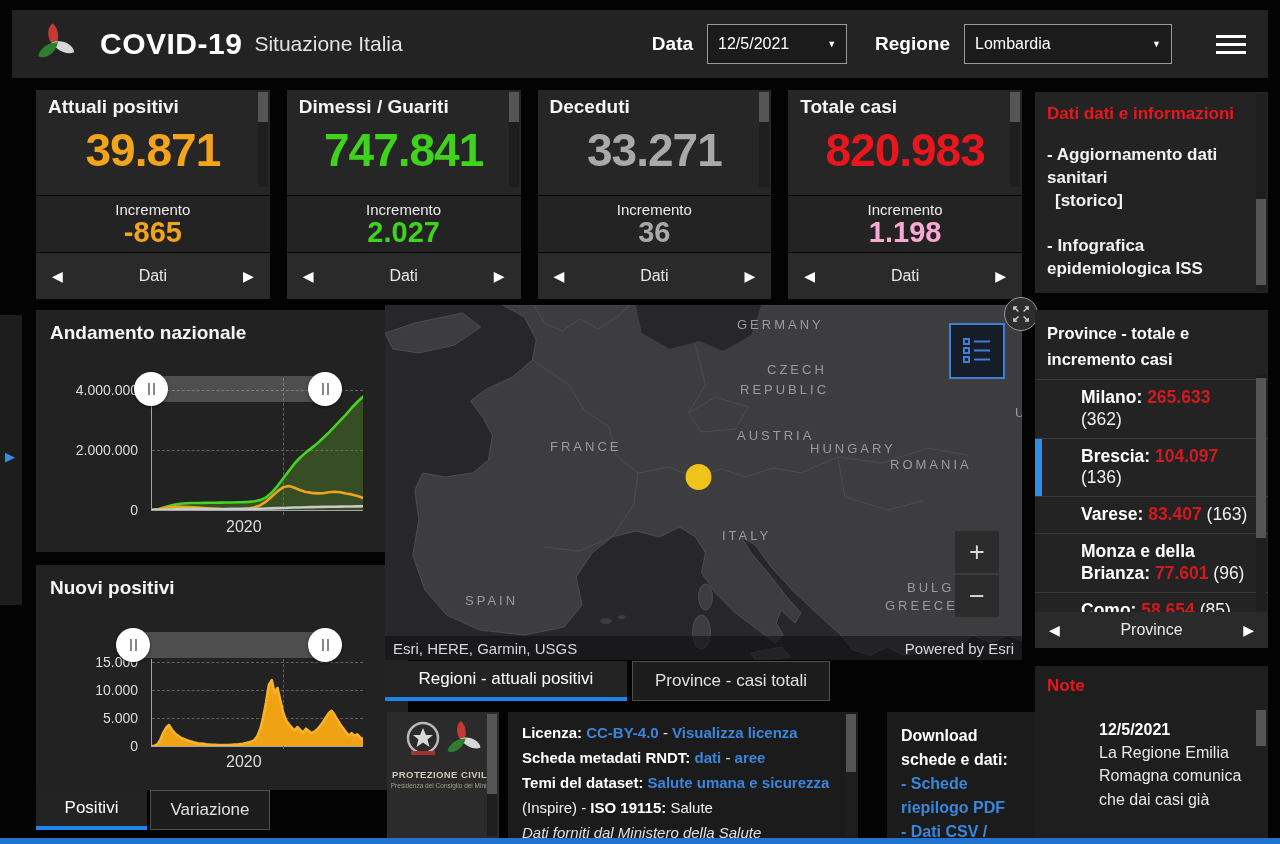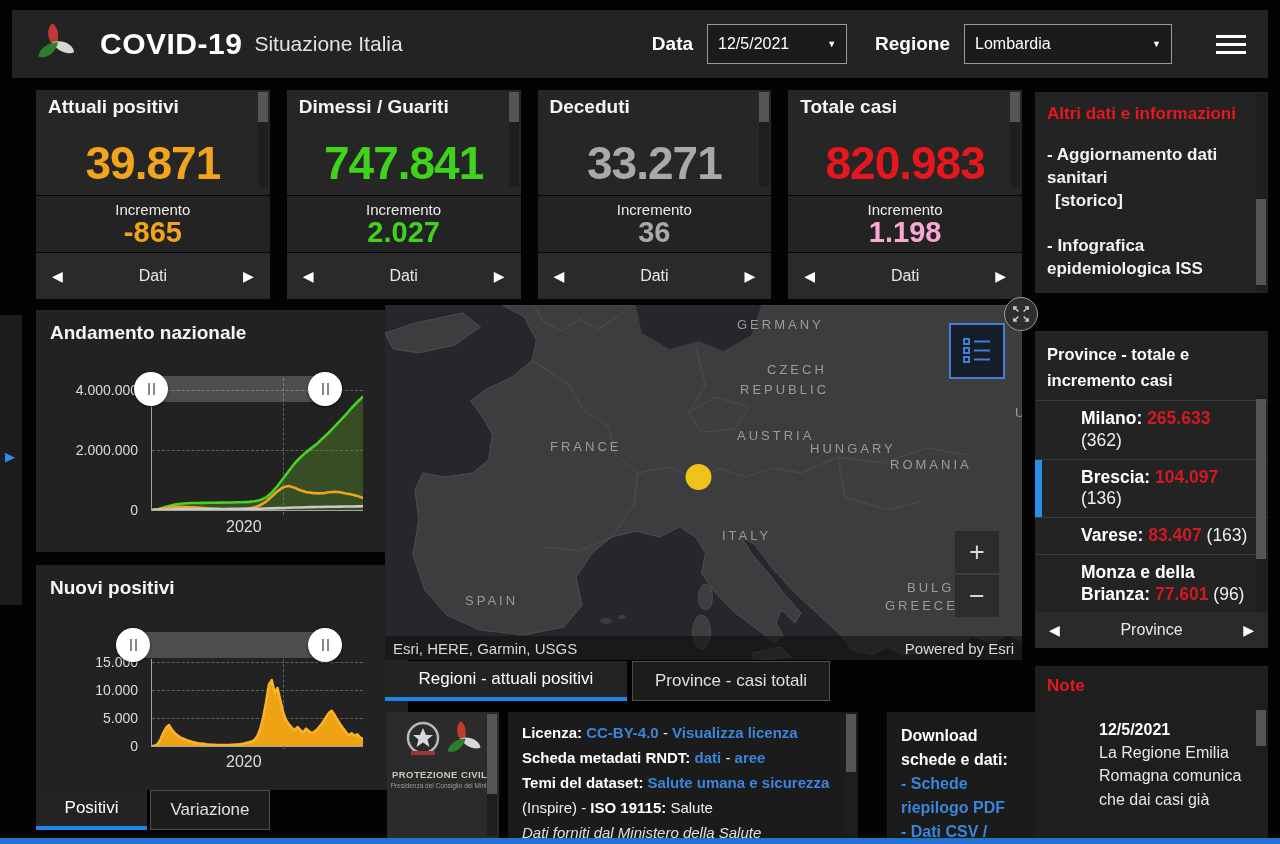--- a/index.html
+++ b/index.html
@@ -18,21 +18,21 @@
   .select .caret{font-size:9px;color:#fff;margin-left:10px;}
   .sel-date{width:118px;margin-right:28px;}
   .sel-region{width:186px;margin-right:44px;}
   .hamburger{width:30px;margin-right:22px;cursor:pointer;}
   .hamburger div{height:3px;background:#fff;margin:5px 0;}
   
   .cards{position:absolute;left:36px;top:90px;width:986px;display:flex;gap:17px;}
   .card{flex:1;display:flex;flex-direction:column;}
   .card-main{background:#262626;height:99px;position:relative;padding:6px 12px 0 12px;margin-bottom:1px;}
   .card-title{font-size:19px;font-weight:bold;color:#f5f5f5;}
-  .card-value{font-size:46px;font-weight:bold;text-align:center;margin-top:18px;letter-spacing:-1px;}
+  .card-value{font-size:46px;font-weight:bold;text-align:center;margin-top:5px;letter-spacing:-1px;}
   .card-incr{background:#232323;height:56px;text-align:center;margin-bottom:1px;}
   .incr-label{font-size:15px;color:#ececec;padding-top:5px;}
   .incr-value{font-size:29px;font-weight:bold;line-height:1;}
   .card-footer{background:#2a2a2a;height:46px;display:flex;align-items:center;justify-content:space-between;padding:0 16px;}
   .pager-arrow{color:#fff;font-size:14px;cursor:pointer;}
   .pager-label{font-size:16px;color:#e8e8e8;}
   .vscroll{position:absolute;top:2px;right:2px;width:10px;background:#1e1e1e;}
   .vscroll .thumb{width:10px;background:#555;}
   
   .info-panel{position:absolute;left:1035px;top:92px;width:233px;height:201px;background:#232323;padding:12px 2px 0 12px;box-sizing:border-box;}
@@ -87,21 +87,21 @@
                display:flex;align-items:center;justify-content:space-between;padding:0 8px;font-size:15px;color:#d8d8d8;}
   .legend-btn{position:absolute;right:17px;top:18px;width:56px;height:56px;background:rgba(18,26,38,.92);
               border:2px solid #3f7fd6;box-sizing:border-box;cursor:pointer;display:flex;align-items:center;justify-content:center;}
   .zoom-btn{position:absolute;right:23px;width:44px;height:42px;background:#2c2c2c;color:#d9d9d9;
             font-size:27px;display:flex;align-items:center;justify-content:center;cursor:pointer;}
   .zoom-in{top:226px;} .zoom-out{top:270px;}
   .fullscreen-btn{position:absolute;right:-16px;top:-8px;width:34px;height:34px;border-radius:50%;
                   background:#2e2e2e;border:1px solid #999;box-sizing:border-box;cursor:pointer;
                   display:flex;align-items:center;justify-content:center;}
   
-  .prov-panel{position:absolute;left:1035px;top:310px;width:233px;height:302px;background:#232323;overflow:hidden;margin-top:21px;}
+  .prov-panel{position:absolute;left:1035px;top:310px;width:233px;height:302px;background:#232323;overflow:hidden;}
   .prov-title{font-size:16.5px;font-weight:bold;color:#fafafa;line-height:1.6;padding:10px 26px 6px 12px;}
   .prov-row{position:relative;padding:7px 18px 7px 46px;font-size:17.5px;font-weight:bold;color:#fff;
             border-top:1px solid #3a3a3a;line-height:1.25;cursor:pointer;}
   .prov-row .val{font-weight:bold;}
   .prov-row .delta{color:#efefef;font-weight:normal;}
   .prov-row.selected:before{content:"";position:absolute;left:0;top:0;bottom:0;width:7px;background:#2b8fe8;}
   .prov-pager{position:absolute;left:1035px;top:612px;width:233px;height:36px;background:#2a2a2a;
               display:flex;align-items:center;justify-content:space-between;padding:0 14px;box-sizing:border-box;}
   
   .logo-box{position:absolute;left:387px;top:712px;width:112px;height:126px;background:#2b2b2b;padding-top:6px;
@@ -228,21 +228,21 @@
     </div>
     <div class="card-footer">
       <span class="pager-arrow">◀</span>
       <span class="pager-label">Dati</span>
       <span class="pager-arrow">▶</span>
     </div>
   </div>
 </div>
 
 <div class="info-panel">
-  <div class="info-title" style="color: rgb(232, 22, 29);">Altri dati e informazioni</div>
+  <div class="info-title" style="color: rgb(232, 22, 29);">Dati dati e informazioni</div>
   <div class="info-item">- Aggiornamento dati sanitari</div>
   <div class="info-item indent">[storico]</div>
   <div class="info-item gap">- Infografica epidemiologica ISS</div>
   <div class="vscroll" style="height:197px;top:2px">
       <div class="thumb" style="height:86px;margin-top:105px"></div>
     </div>
 </div>
 
 <div class="left-strip">
   <span class="arrow">▶</span>

